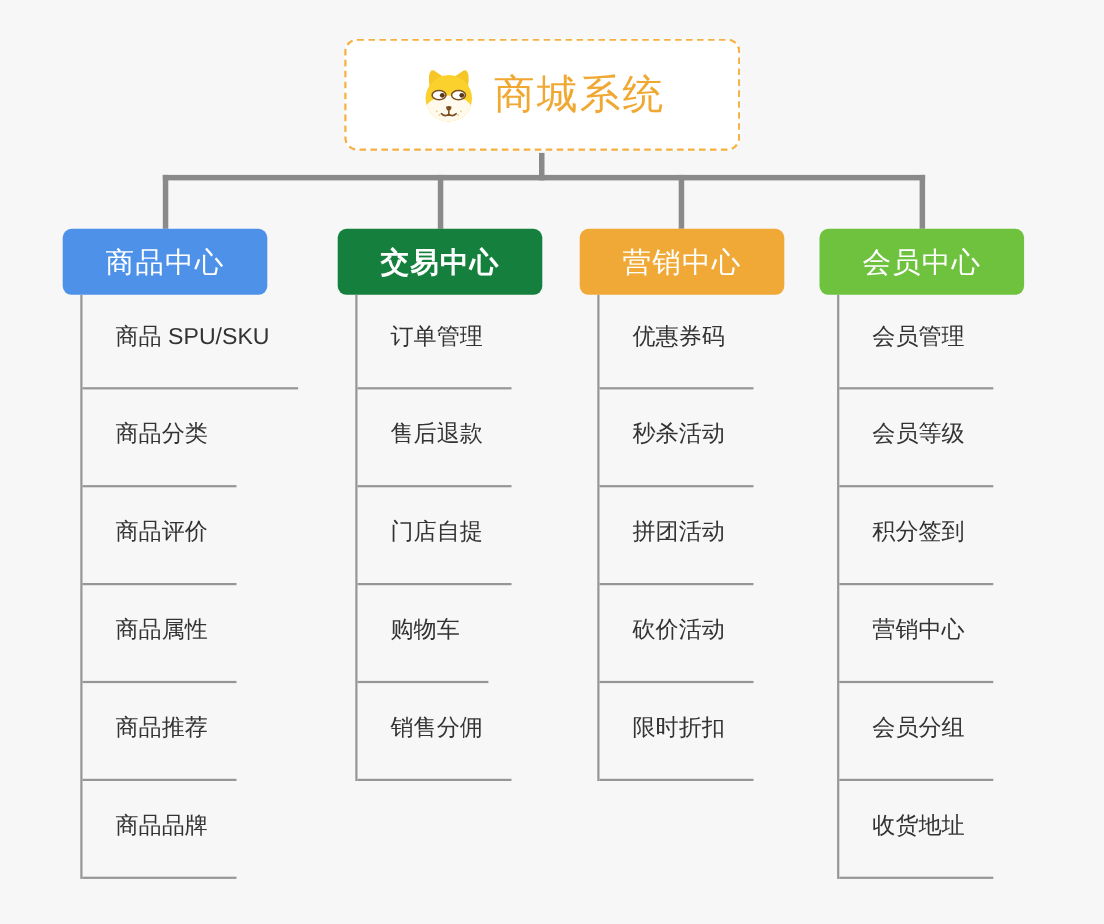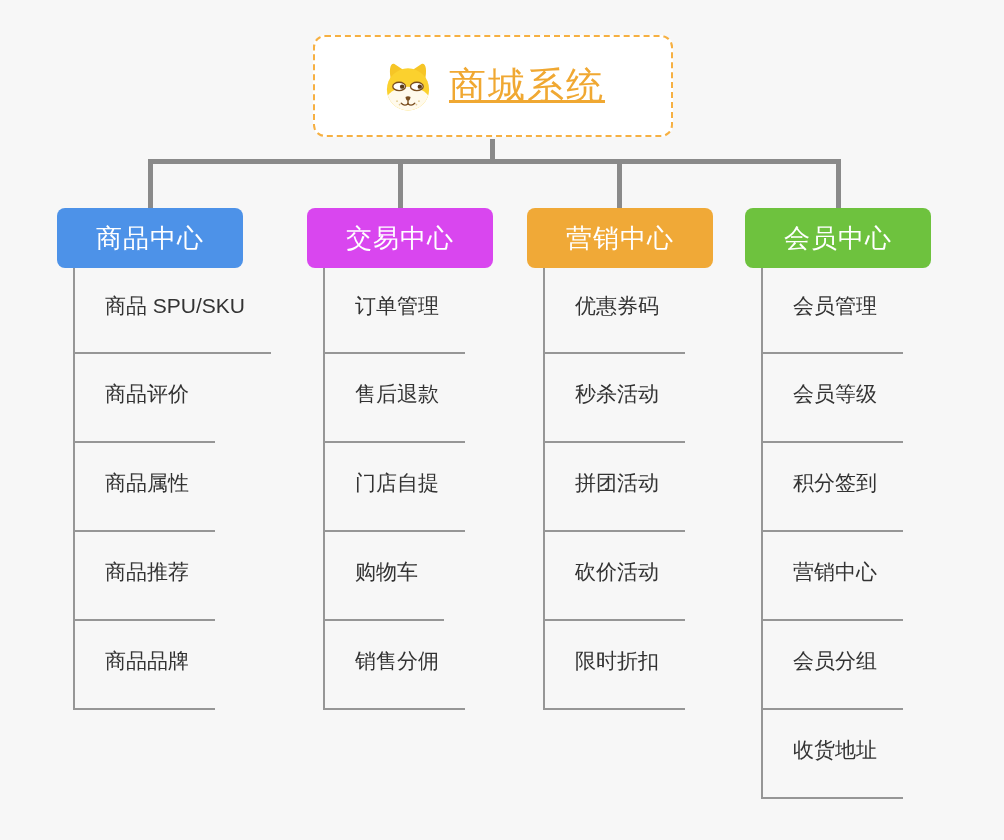--- a/index.html
+++ b/index.html
@@ -112,55 +112,58 @@
       <circle cx="25" cy="32.8" r="2.6" fill="#5A3A16"></circle>
       <circle cx="46" cy="32.8" r="2.6" fill="#5A3A16"></circle>
       <path d="M29 45 Q32 43.5 35 45 Q34.5 49 32 49.5 Q29.5 49 29 45 Z" fill="#7A4E1F"></path>
       <path d="M32 49.5 L32 53" fill="none" stroke="#7A4E1F" stroke-width="1.6" stroke-linecap="round"></path>
       <path d="M24 52.5 Q28 56.5 32 53 Q36 56.5 40 52.5" fill="none" stroke="#7A4E1F" stroke-width="1.6" stroke-linecap="round"></path>
       <circle cx="19" cy="50" r="1" fill="#E3CB90"></circle>
       <circle cx="22" cy="54" r="1" fill="#E3CB90"></circle>
       <circle cx="45" cy="50" r="1" fill="#E3CB90"></circle>
       <circle cx="42" cy="54" r="1" fill="#E3CB90"></circle>
     </svg>
-    <span class="root-label" style="color: rgb(240, 168, 50); text-decoration: underline;">商城系统</span>
+    <span class="root-label" style="color: rgb(240, 168, 50);">商城系统</span>
   </div>
 
   <div class="conn conn-stem"></div>
   <div class="conn conn-bus"></div>
   <div class="conn conn-drop conn-drop-1"></div>
   <div class="conn conn-drop conn-drop-2"></div>
   <div class="conn conn-drop conn-drop-3"></div>
   <div class="conn conn-drop conn-drop-4"></div>
 
   <div class="branch branch-1">
     <div class="branch-node" style="background: rgb(77, 146, 232);">
       <span>商品中心</span>
     </div>
     <div class="children">
       <div class="subtopic">
           <span>商品 SPU/SKU</span>
         </div>
       <div class="subtopic">
+          <span>商品分类</span>
+        </div>
+      <div class="subtopic">
           <span>商品评价</span>
         </div>
       <div class="subtopic">
           <span>商品属性</span>
         </div>
       <div class="subtopic">
           <span>商品推荐</span>
         </div>
       <div class="subtopic">
           <span>商品品牌</span>
         </div>
     </div>
   </div>
 
   <div class="branch branch-2">
-    <div class="branch-node" style="background: #d946ef;">
+    <div class="branch-node" style="background: #15803d; font-weight: bold;">
       <span>交易中心</span>
     </div>
     <div class="children">
       <div class="subtopic">
           <span>订单管理</span>
         </div>
       <div class="subtopic">
           <span>售后退款</span>
         </div>
       <div class="subtopic">

